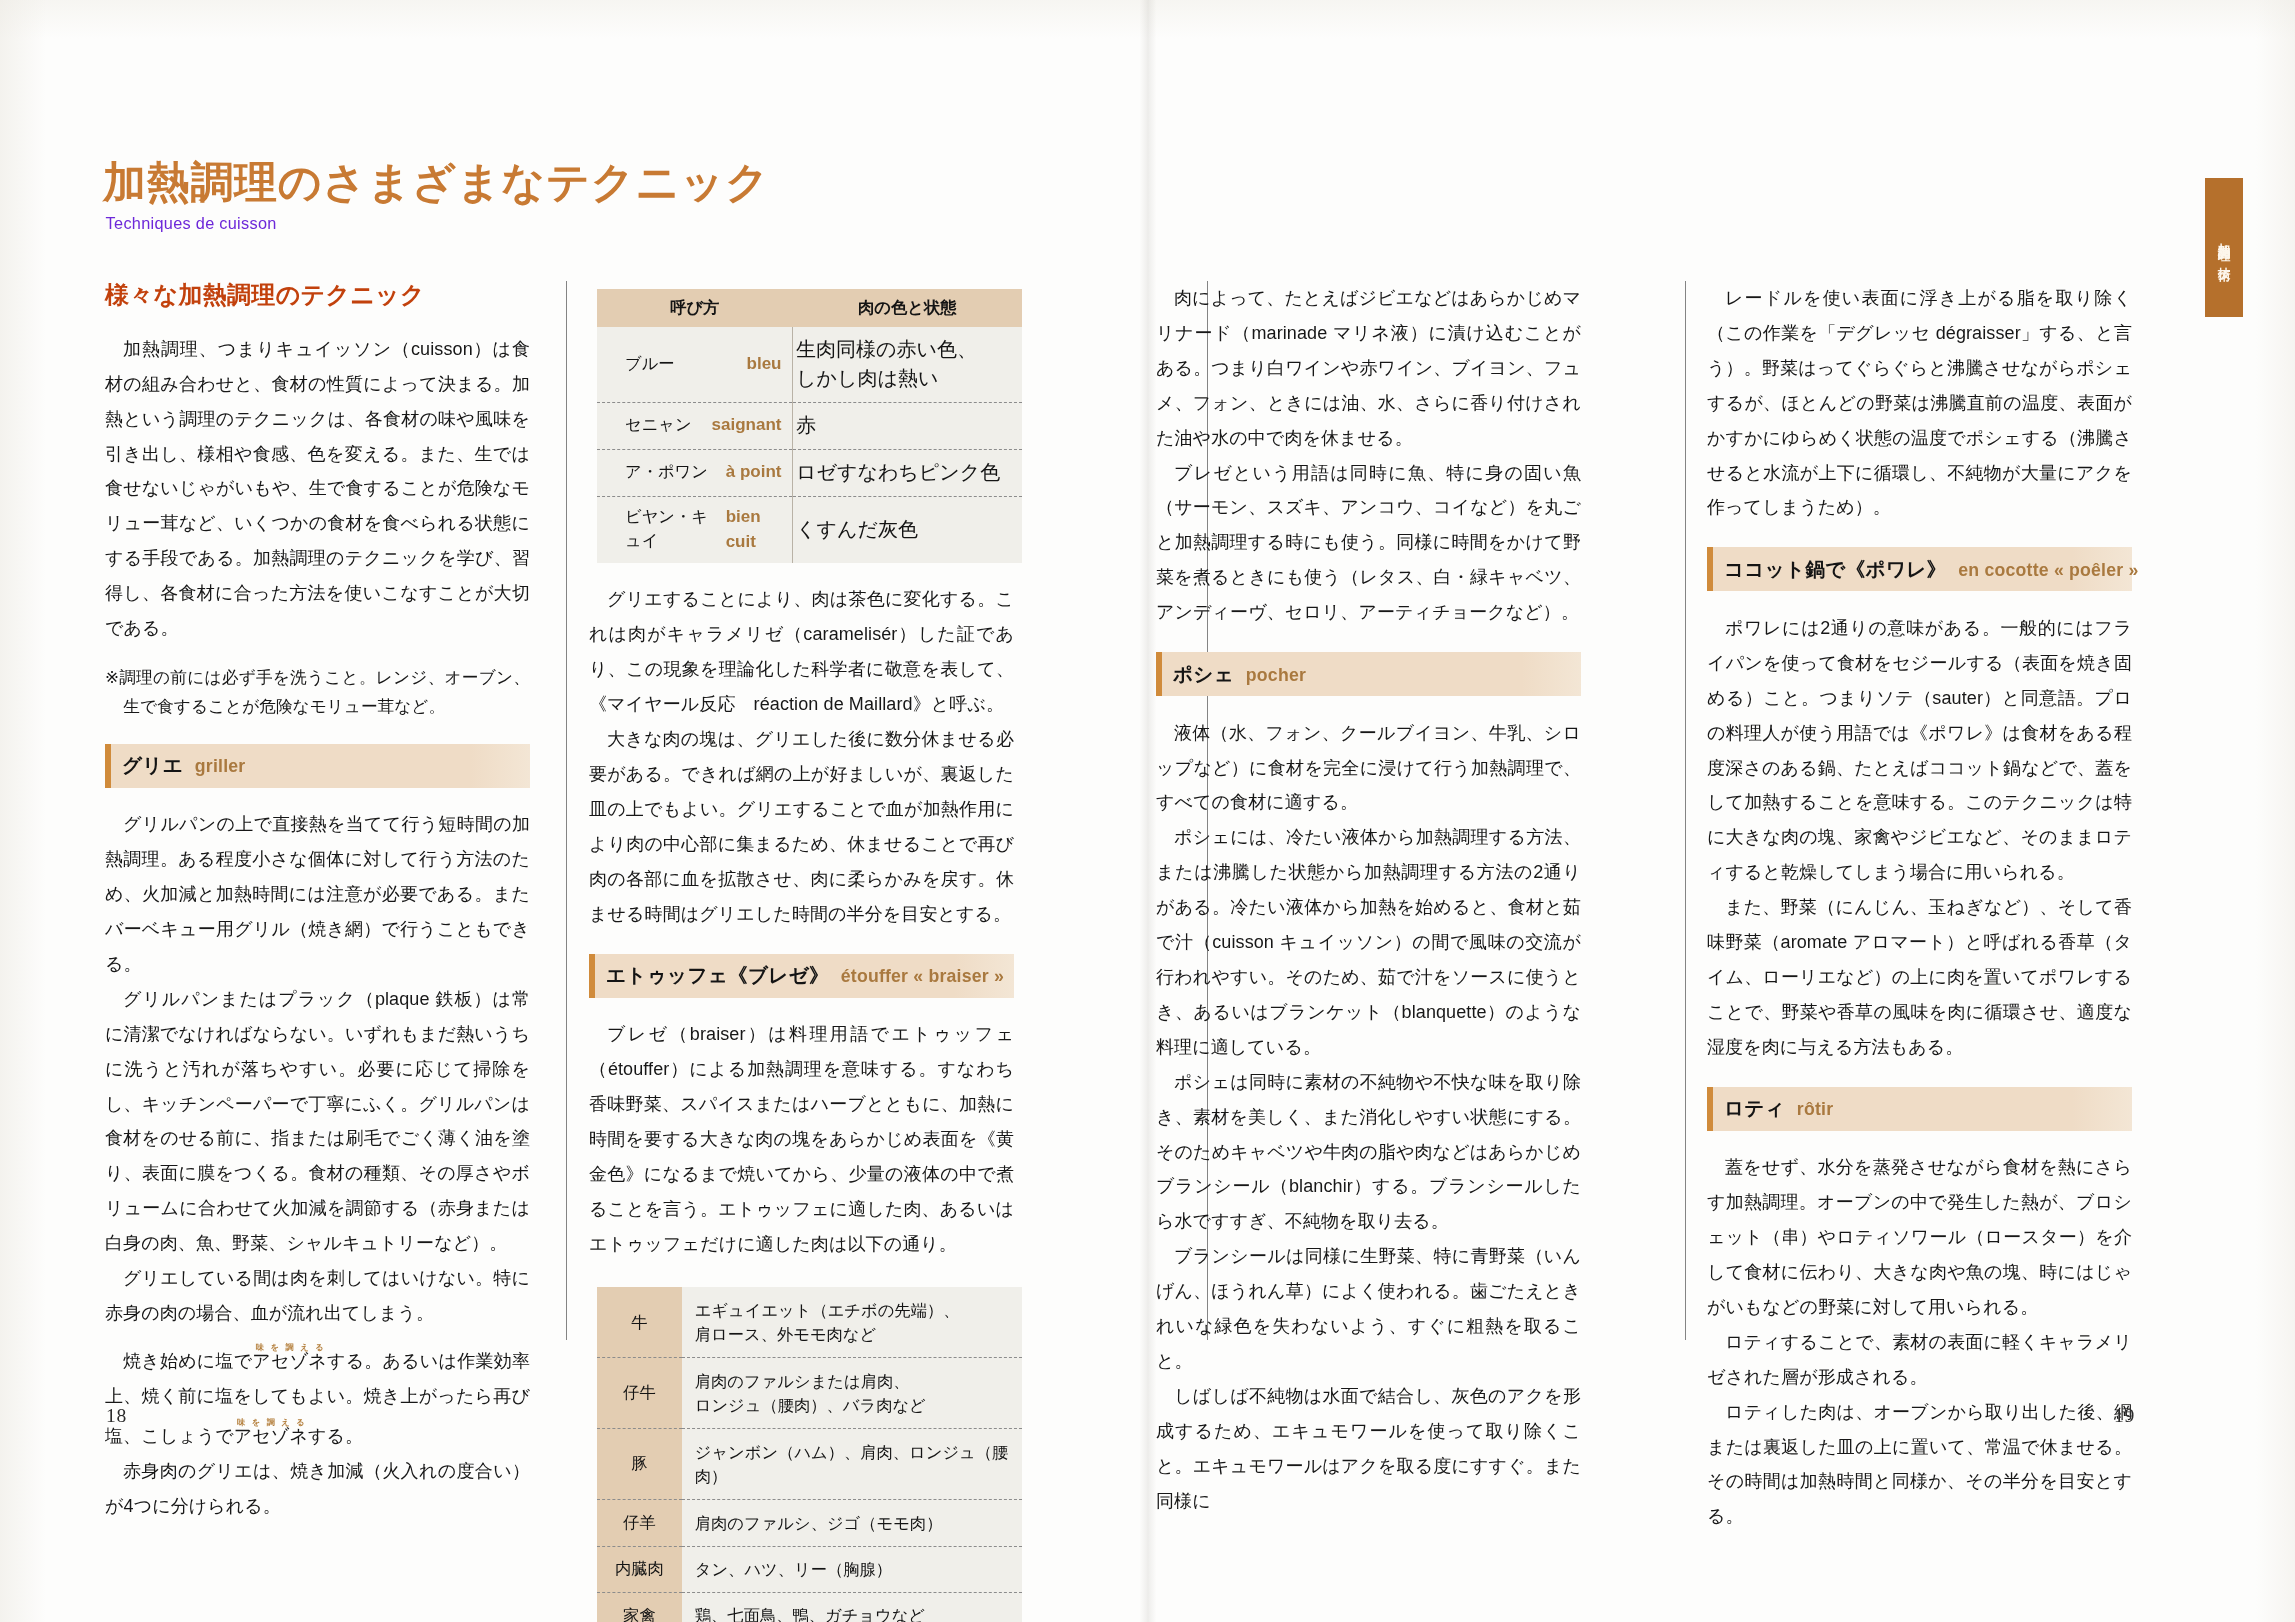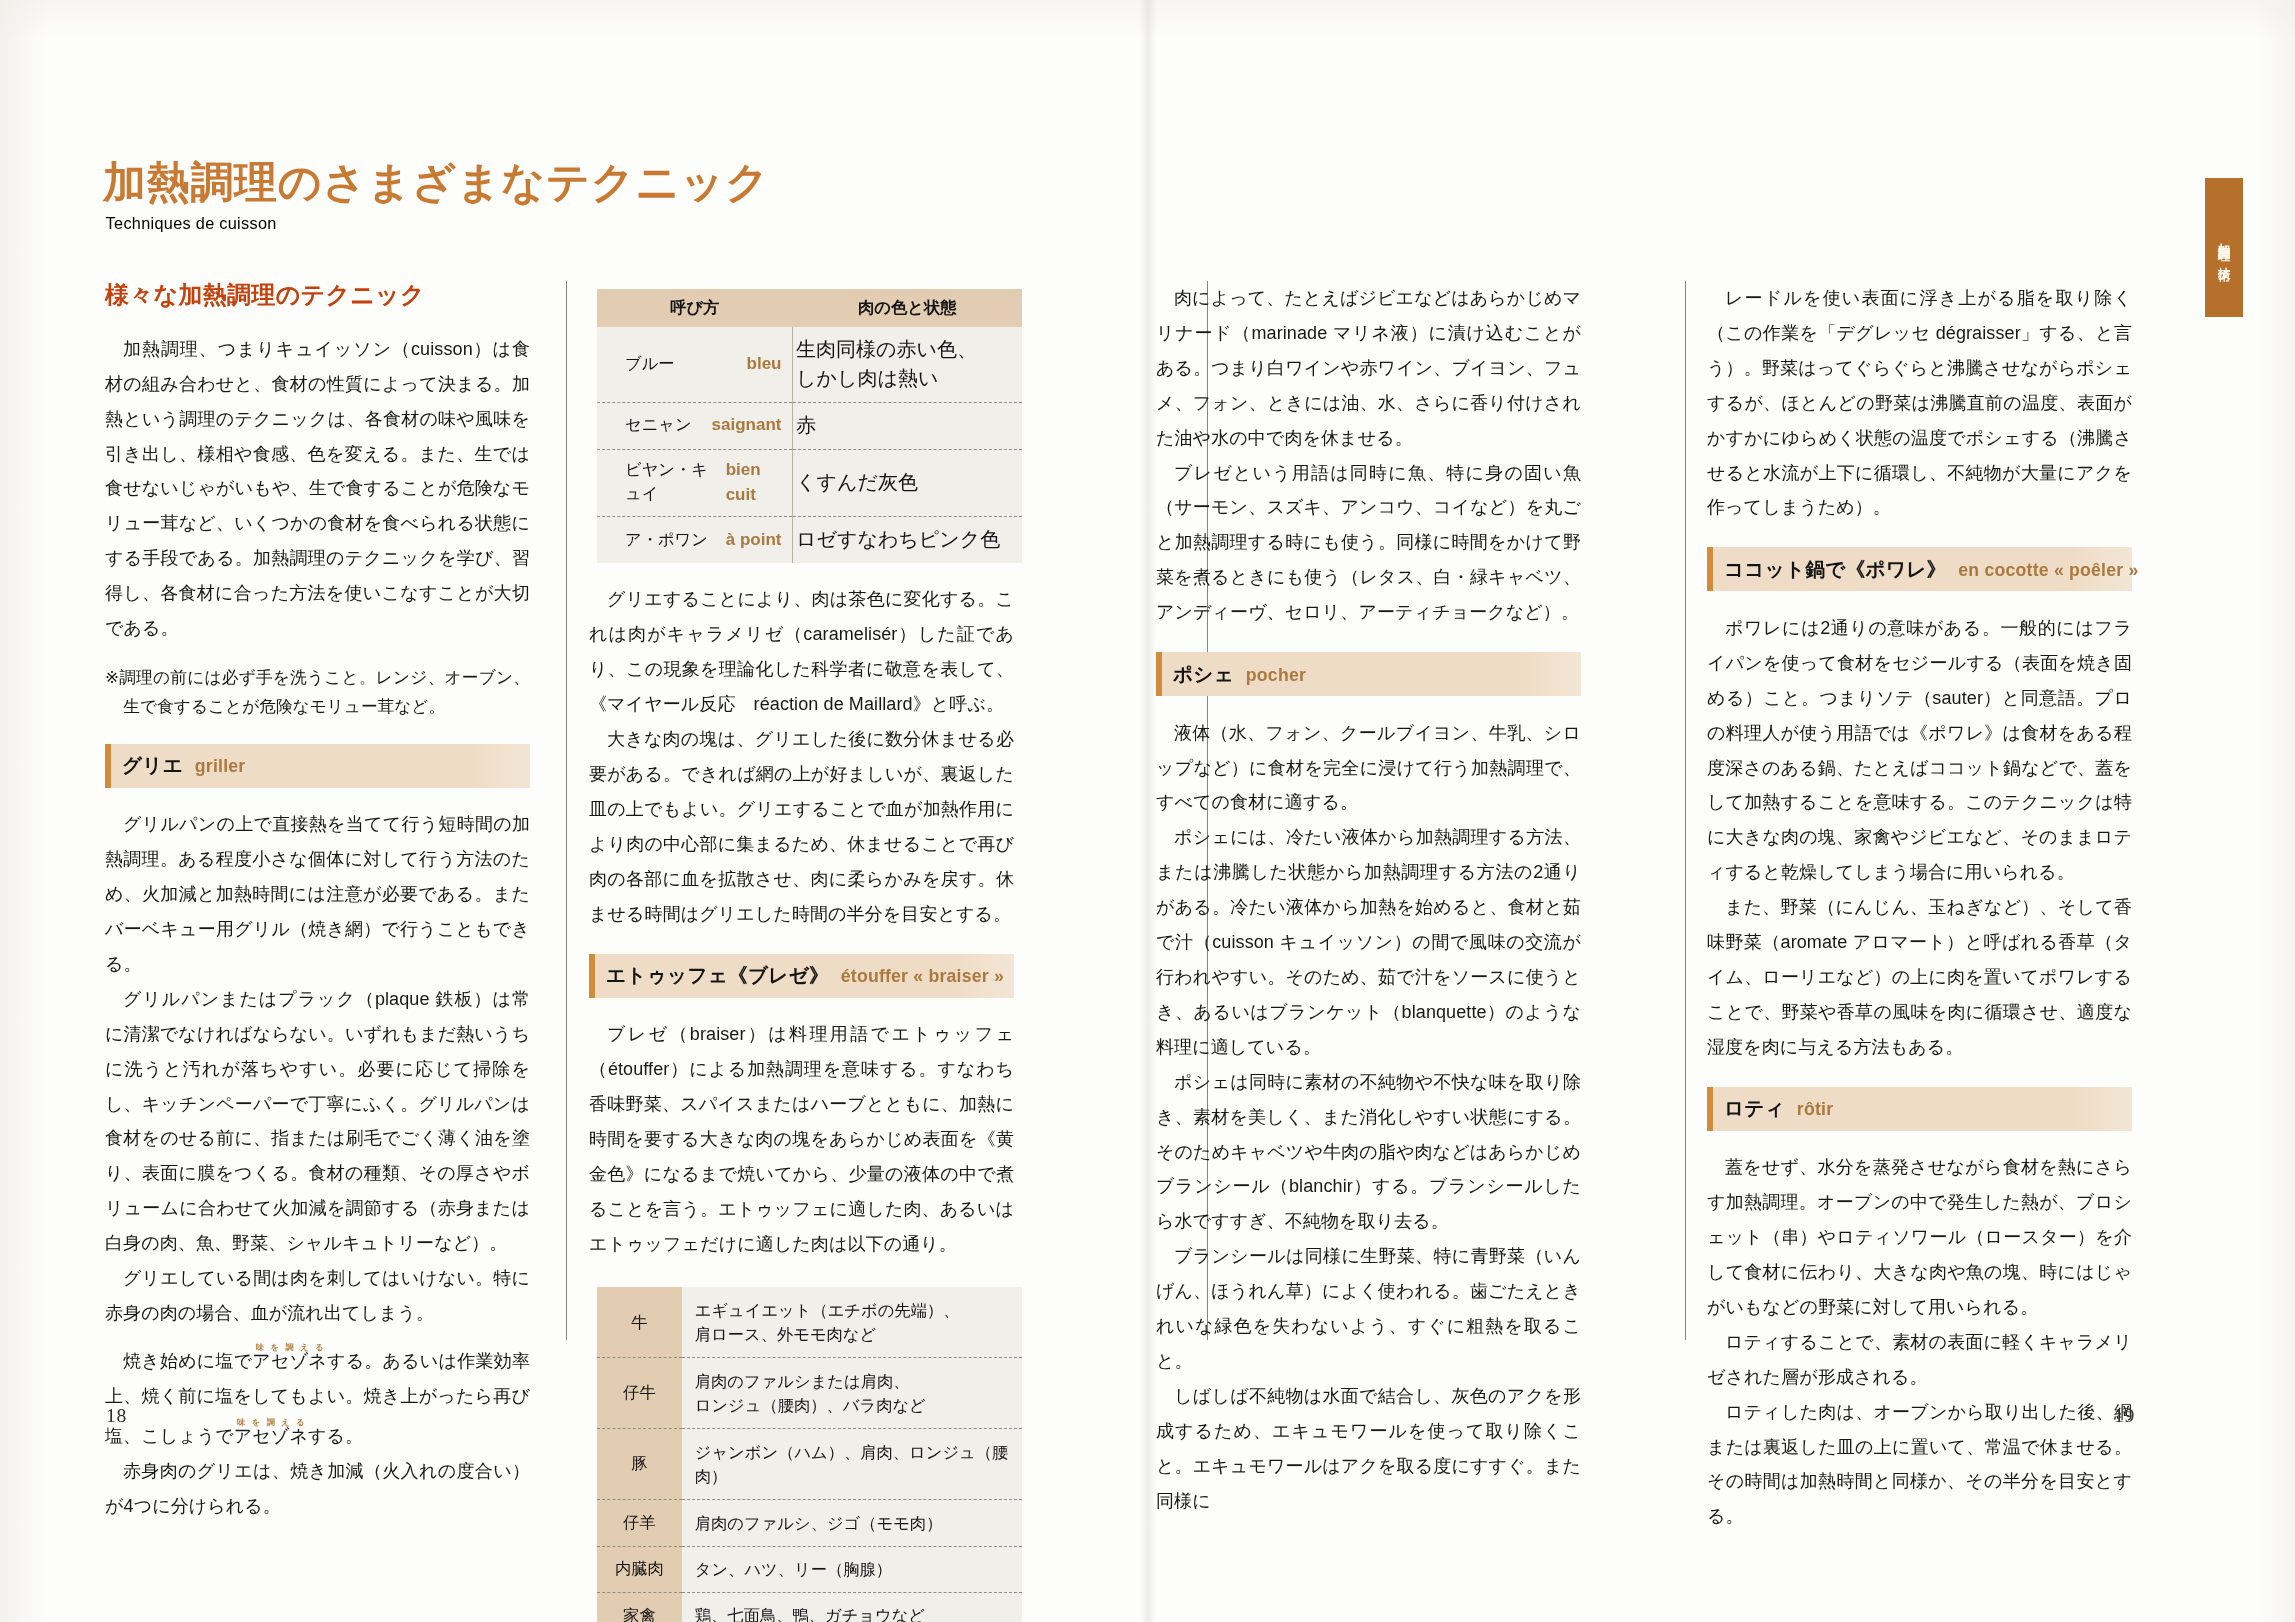--- a/index.html
+++ b/index.html
@@ -66,21 +66,21 @@
     font-size: 43px;
     font-weight: 700;
     color: #c87a33;
     letter-spacing: 0.7px;
     line-height: 1.05;
     margin: 0;
     white-space: nowrap;
   }
   .sub-title {
     font-size: 16.3px;
-    color: #000000;
+    color: #6d28d9;
     margin: 9.2px 0 0 2.6px;
     letter-spacing: 0.3px;
     font-weight: 400;
   }
 
   
   .col {
     position: absolute;
     top: 281px;
     width: 425px;
@@ -329,35 +329,35 @@
             <span class="pairwrap">
               <span class="pj">セニャン</span>
               <span class="pf">saignant</span>
             </span>
           </td>
           <td class="state" style="white-space:pre-line">赤</td>
         </tr>
         <tr>
           <td class="name">
             <span class="pairwrap">
+              <span class="pj">ア・ポワン</span>
+              <span class="pf">à point</span>
+            </span>
+          </td>
+          <td class="state" style="white-space:pre-line">ロゼすなわちピンク色</td>
+        </tr>
+        <tr>
+          <td class="name">
+            <span class="pairwrap">
               <span class="pj">ビヤン・キュイ</span>
               <span class="pf">bien cuit</span>
             </span>
           </td>
           <td class="state" style="white-space:pre-line">くすんだ灰色</td>
         </tr>
-        <tr>
-          <td class="name">
-            <span class="pairwrap">
-              <span class="pj">ア・ポワン</span>
-              <span class="pf">à point</span>
-            </span>
-          </td>
-          <td class="state" style="white-space:pre-line">ロゼすなわちピンク色</td>
-        </tr>
       </tbody>
     </table>
 
     <p class="body indent" style="margin-top:19.6px">グリエすることにより、肉は茶色に変化する。これは肉がキャラメリゼ（caramelisér）した証であり、この現象を理論化した科学者に敬意を表して、《マイヤール反応　réaction de Maillard》と呼ぶ。</p>
     <p class="body indent">大きな肉の塊は、グリエした後に数分休ませる必要がある。できれば網の上が好ましいが、裏返した皿の上でもよい。グリエすることで血が加熱作用により肉の中心部に集まるため、休ませることで再び肉の各部に血を拡散させ、肉に柔らかみを戻す。休ませる時間はグリエした時間の半分を目安とする。</p>
 
     <div class="term-bar">
       <span class="term-ja">エトゥッフェ《ブレゼ》</span>
       <span class="term-fr">étouffer « braiser »</span>
     </div>

